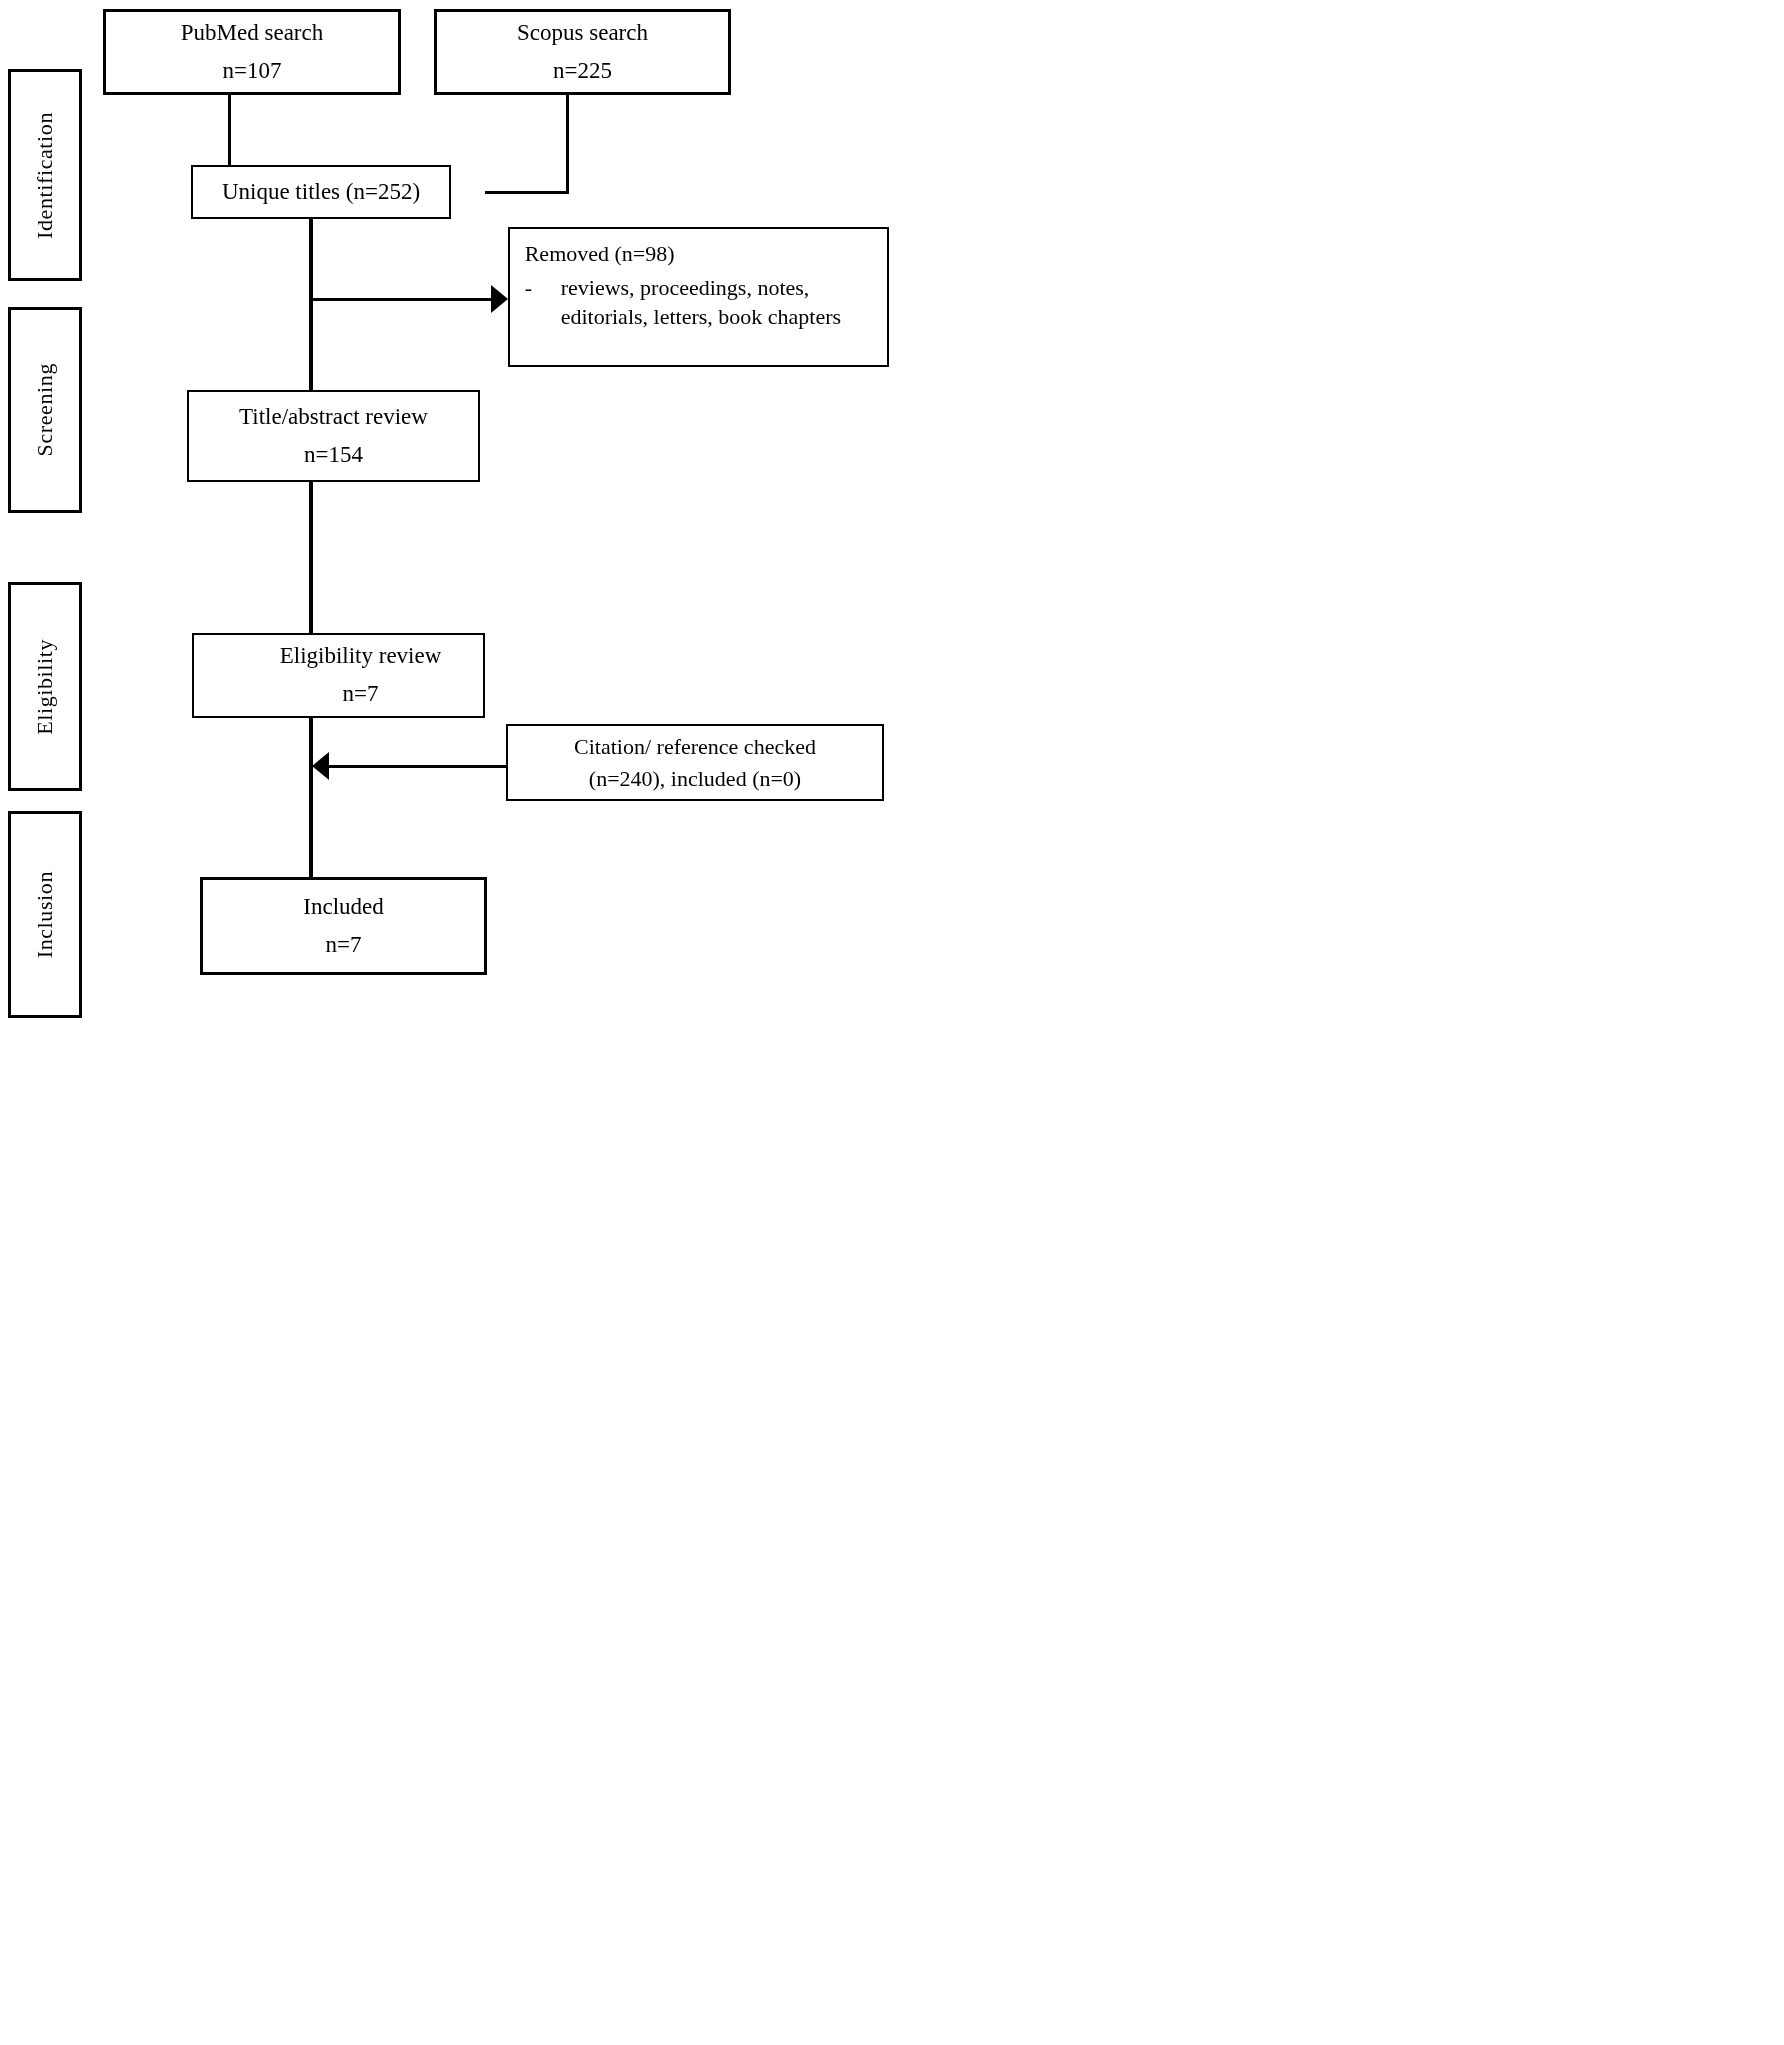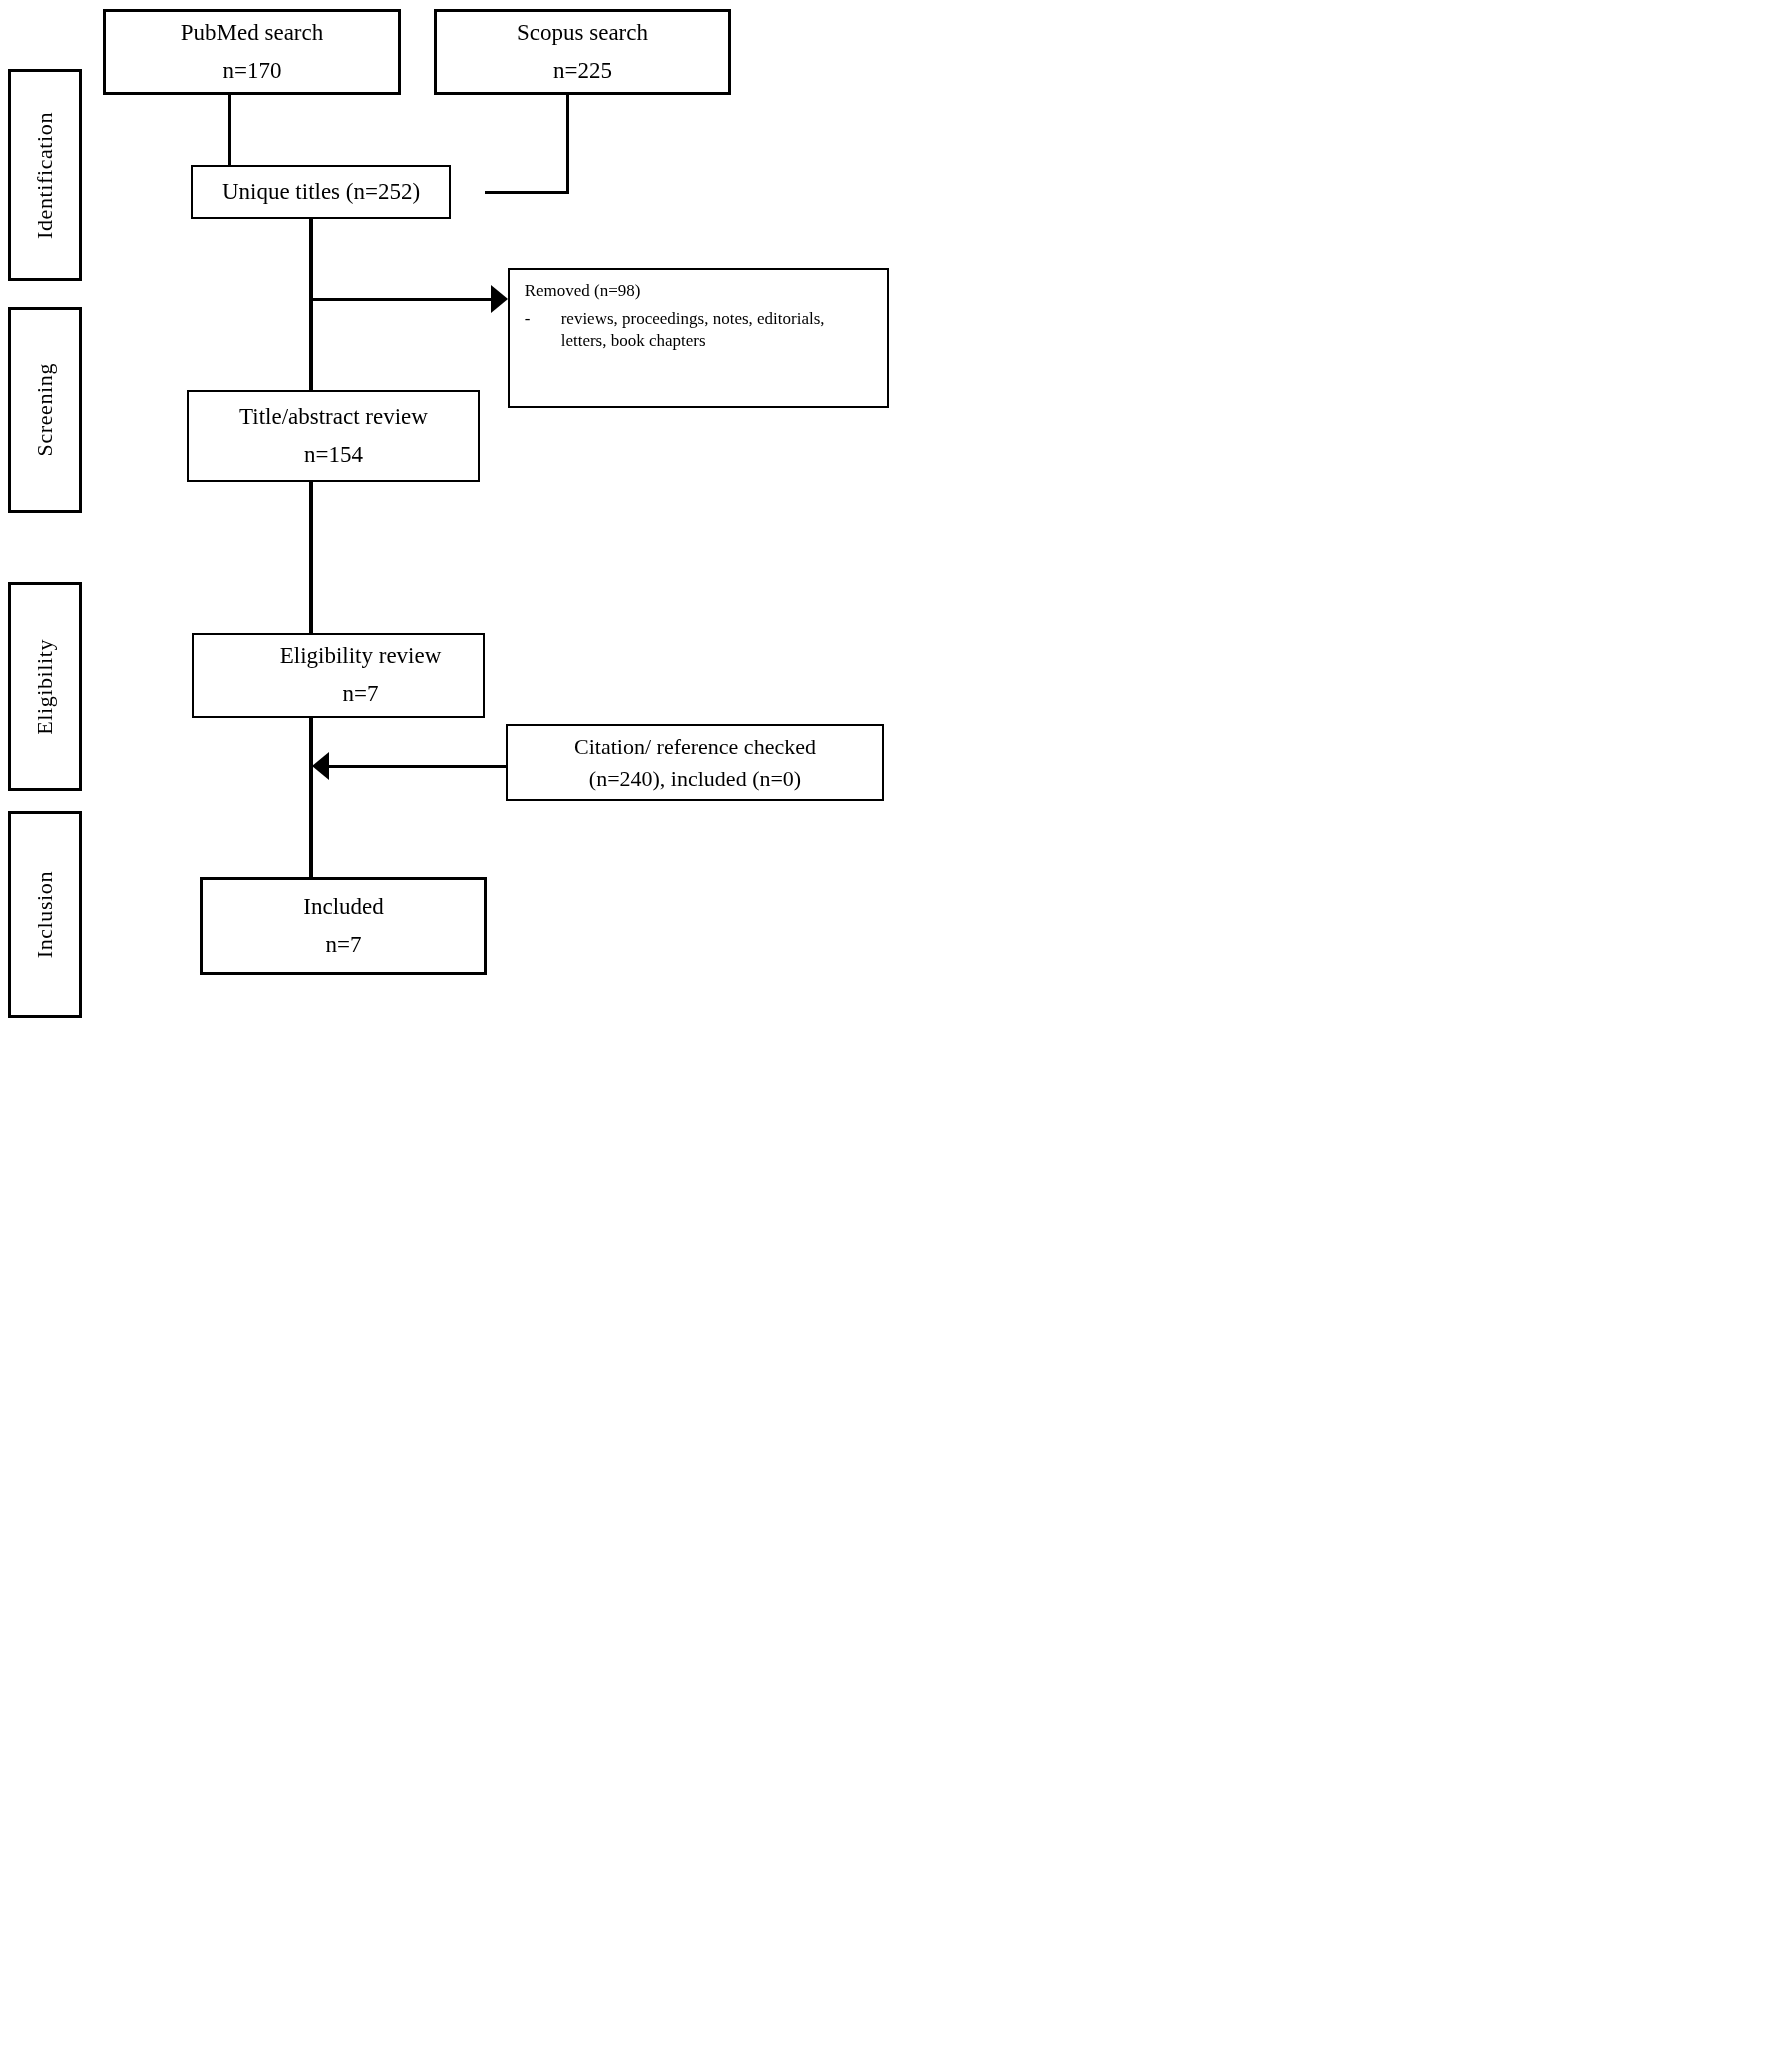--- a/index.html
+++ b/index.html
@@ -68,23 +68,22 @@
     font-size: 22px;
     letter-spacing: 0.6px;
     white-space: nowrap;
   }
   
   .box.align-left {
     align-items: flex-start;
     justify-content: flex-start;
     text-align: left;
     padding: 10.2px 9px 0 14.7px;
-    font-size: 17px;
+    font-size: 22px;
     line-height: 1.32;
-    margin-top: 41px;
   }
   .bullet-row {
     display: flex;
     margin-top: 5.1px;
   }
   .bullet-dash {
     flex: 0 0 36px;
     text-align: left;
   }
   .bullet-items {
@@ -117,21 +116,21 @@
   </div>
   <div class="stage-box" style="left:7.7px; top:582px; width:74px; height:209px;">
     <span class="stage-label">Eligibility</span>
   </div>
   <div class="stage-box" style="left:7.7px; top:811px; width:74px; height:207px;">
     <span class="stage-label">Inclusion</span>
   </div>
 
   <div class="box thick two-line" style="left:103px; top:9px; width:298px; height:86px;">
     <div>PubMed search</div>
-    <div>n=170</div>
+    <div>n=107</div>
   </div>
   <div class="box thick two-line" style="left:419px; top:9px; width:297px; height:86px;margin-left:15px;">
     <div>Scopus search</div>
     <div>n=225</div>
   </div>
 
   <div class="box" style="left:191px; top:165px; width:260px; height:54px;">
     <div>Unique titles (n=252)</div>
   </div>
 

